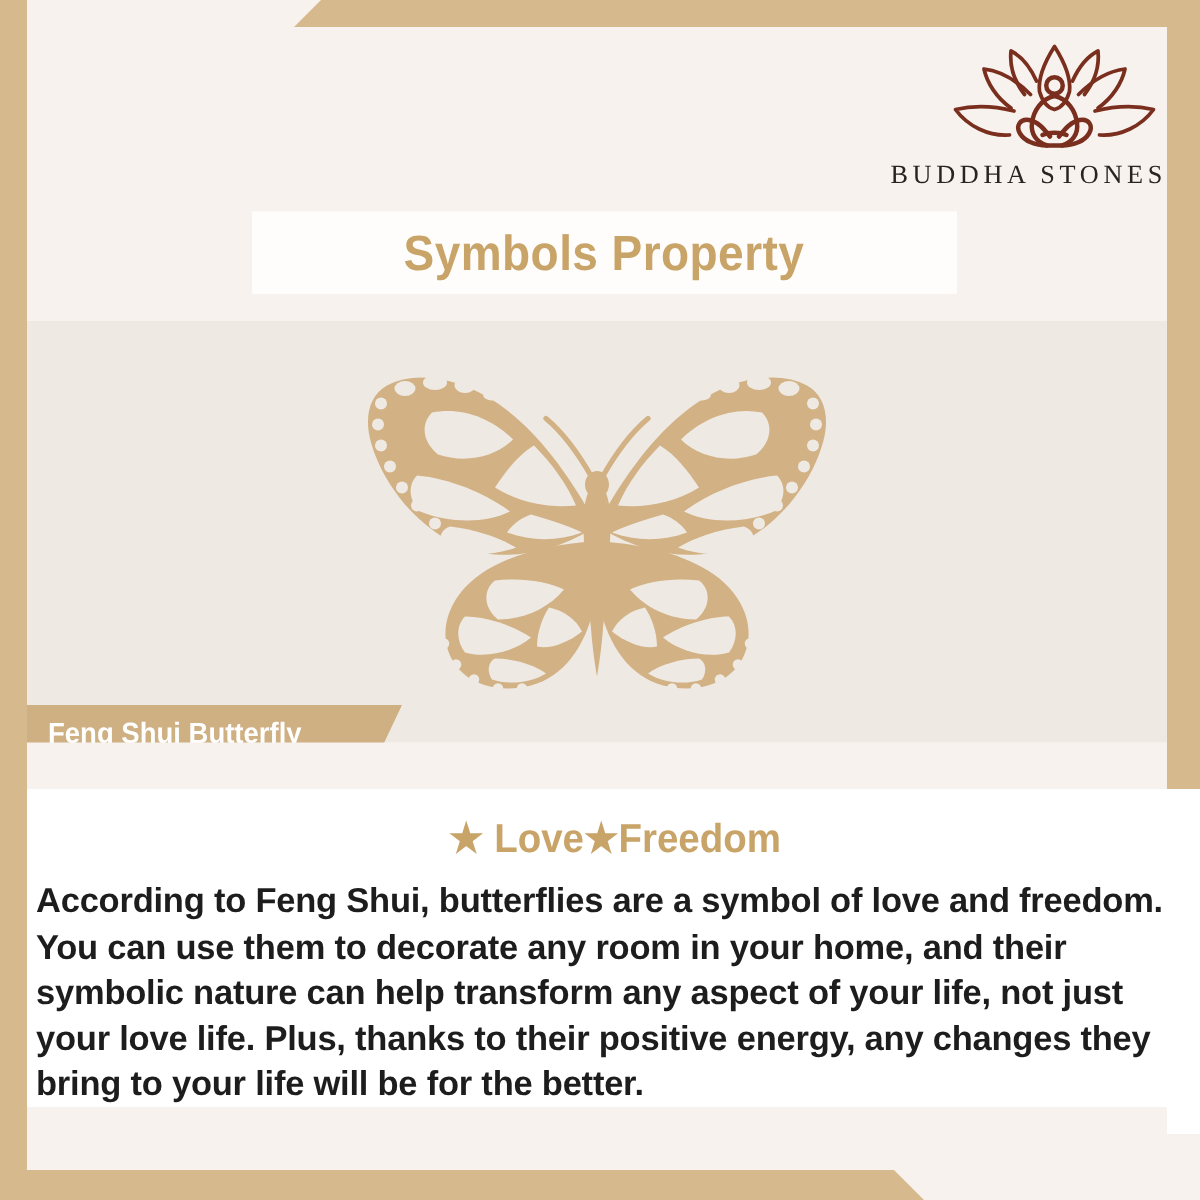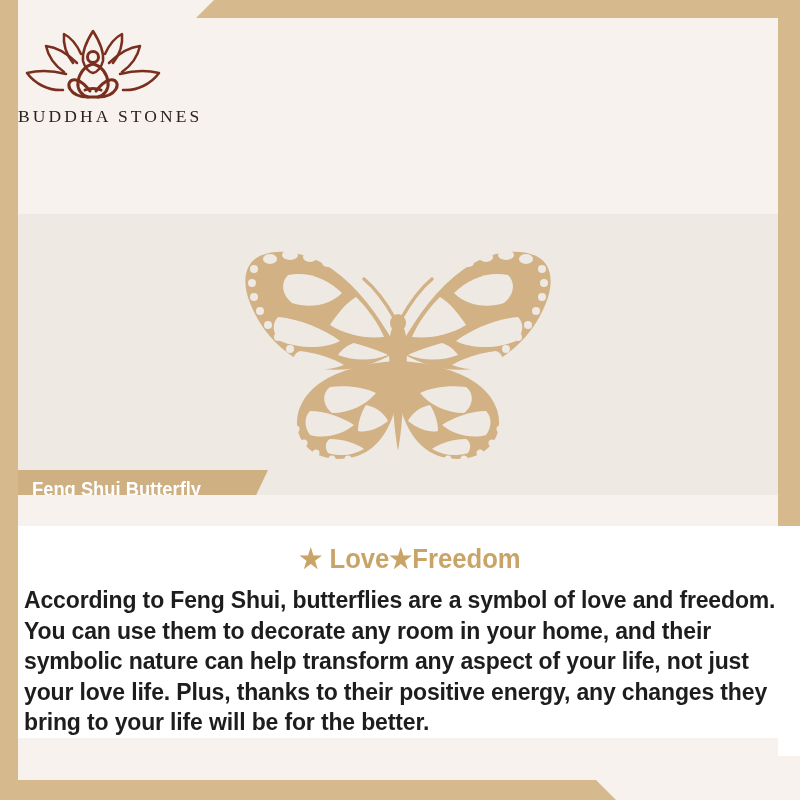--- a/index.html
+++ b/index.html
@@ -58,21 +58,21 @@
   }
 
   
   .logo-block {
     position: absolute;
     left: 0; top: 0;
     width: 760px;
     height: 122px;
     display: flex;
     flex-direction: column;
-    align-items: flex-start;
+    align-items: flex-end;
     justify-content: flex-start;
     padding-top: 8px;
     box-sizing: border-box;
   }
   .logo-mark { width: 150px; height: 78px; display:block; }
   .logo-word {
     font-family: "Liberation Serif", serif;
     font-size: 17.5px;
     letter-spacing: 3.1px;
     color: #2b2320;
@@ -224,20 +224,23 @@
             <path d="M140 142 C 124 142, 110 136, 104 126 C 98 116, 104 106, 116 108 C 128 110, 136 120, 144 130"></path>
             <path d="M160 142 C 176 142, 190 136, 196 126 C 202 116, 196 106, 184 108 C 172 110, 164 120, 156 130"></path>
 
             <path d="M134 128 C 142 124, 158 124, 166 128"></path>
           </g>
         </svg>
       </span>
       <div class="logo-word">BUDDHA STONES</div>
     </div>
 
+    <div class="title-box">
+      <div class="title-text">Symbols Property</div>
+    </div>
 
     <div class="butterfly-panel">
       <span>
         <svg class="butterfly-svg" viewBox="0 0 360 240" xmlns="http://www.w3.org/2000/svg">
           <g fill="#d2b284">
 
             <path d="M176 108
                      C 160 80, 140 52, 114 34
                      C 88 16, 58 12, 40 22
                      C 26 30, 24 48, 32 68

